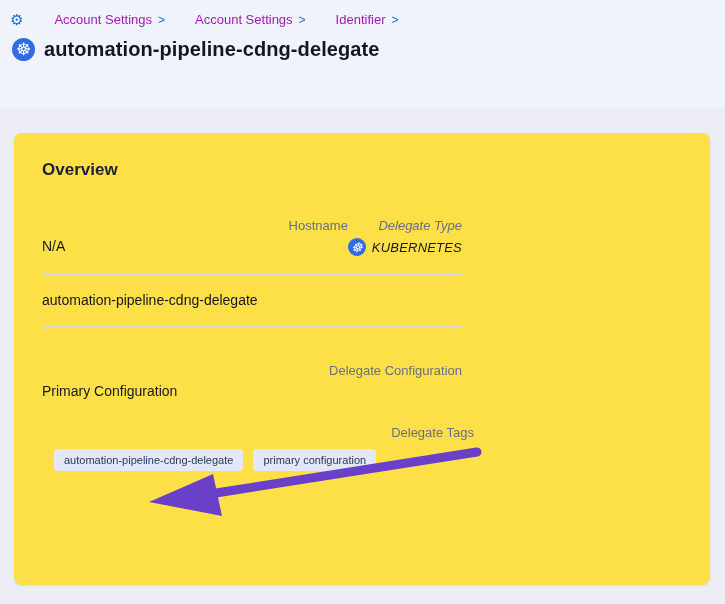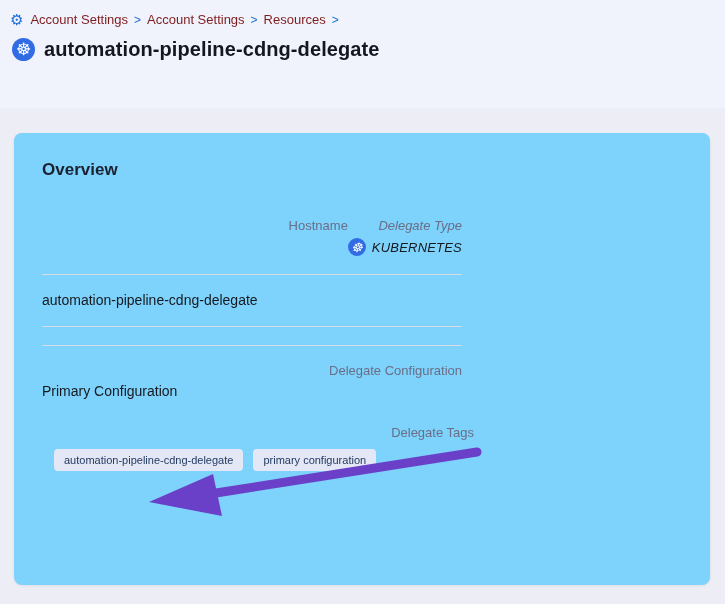--- a/index.html
+++ b/index.html
@@ -21,21 +21,21 @@
   .breadcrumb {
     position: absolute; left: 10px; top: 12px;
     display: flex; align-items: center; gap: 6px;
     font-size: 13px; color: #1a6fd6;
   }
   .breadcrumb .gear {
     font-size: 15px; line-height: 1; color: #1a6fd6;
     margin-right: 1px;
   }
   .breadcrumb a {
-    color: #7f1d1d; text-decoration: none; cursor: pointer;
+    color: #a21caf; text-decoration: none; cursor: pointer; margin-left: 24px;
   }
   .breadcrumb .sep { color: #1a6fd6; font-size: 12px; }
 
   .title-row {
     position: absolute; left: 12px; top: 38px;
     display: flex; align-items: center; gap: 9px;
   }
   .k8s-badge {
     display: inline-flex; align-items: center; justify-content: center;
     background: #326ce5; color: #ffffff; border-radius: 50%;
@@ -44,21 +44,21 @@
   .k8s-badge.sm { width: 18px; height: 18px; font-size: 13px; }
   .page-title {
     font-size: 20px; font-weight: 700; color: #15171f;
     letter-spacing: 0.1px;
   }
 
   
   .card {
     position: absolute; left: 14px; top: 133px;
     width: 696px; height: 452px;
-    background: #7dd3fc;
+    background: #fde047;
     border-radius: 8px;
     box-shadow: 0 1px 3px rgba(40,41,61,0.06), 0 0 1px rgba(40,41,61,0.08);
     padding: 27px 28px 13px 28px;
     overflow: hidden;
   }
   .card h2 {
     margin: 0; font-size: 17px; font-weight: 700; color: #1b2130;
   }
   .field-label {
     font-size: 13px; color: #6a6e87; margin-bottom: 5px; text-align: right;
@@ -100,35 +100,36 @@
 </head>
 <body>
 
 <div class="header">
   <div class="breadcrumb">
     <span class="gear">⚙</span>
     <a>Account Settings</a>
     <span class="sep">&gt;</span>
     <a>Account Settings</a>
     <span class="sep">&gt;</span>
-    <a>Resources</a>
+    <a>Identifier</a>
     <span class="sep">&gt;</span>
   </div>
   <div class="title-row">
     <span class="k8s-badge lg">☸</span>
     <span class="page-title">automation-pipeline-cdng-delegate</span>
   </div>
 </div>
 
 <div class="card">
   <h2>Overview</h2>
 
   <div class="row1">
     <div class="col-left">
       <div class="field-label">Hostname</div>
+      <div class="field-value">N/A</div>
     </div>
     <div class="col-right">
       <div class="field-label">Delegate Type</div>
       <div class="type-value">
         <span class="k8s-badge sm">☸</span>
         <span>KUBERNETES</span>
       </div>
     </div>
   </div>
 

